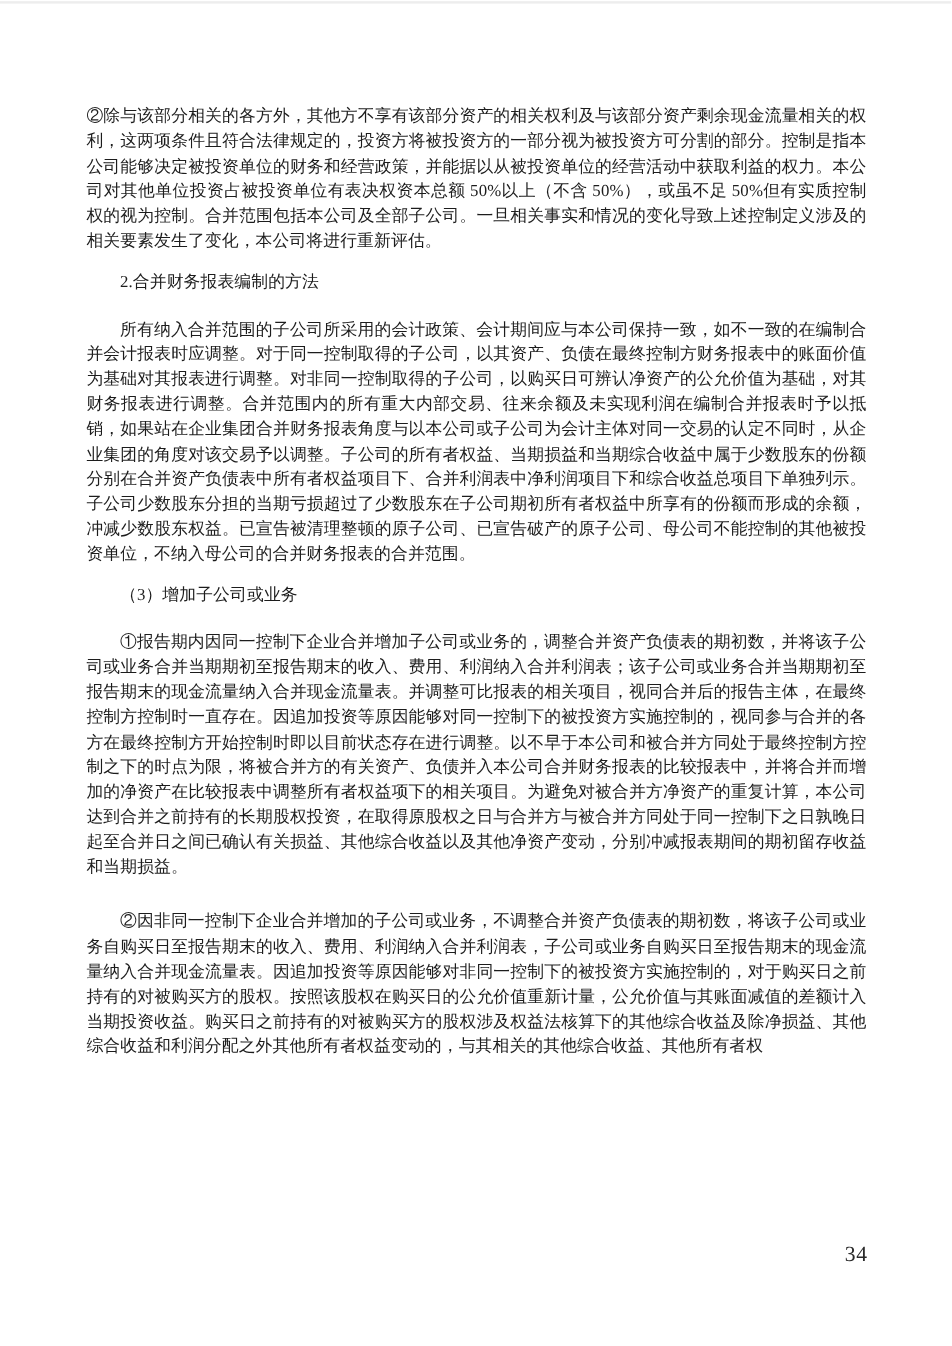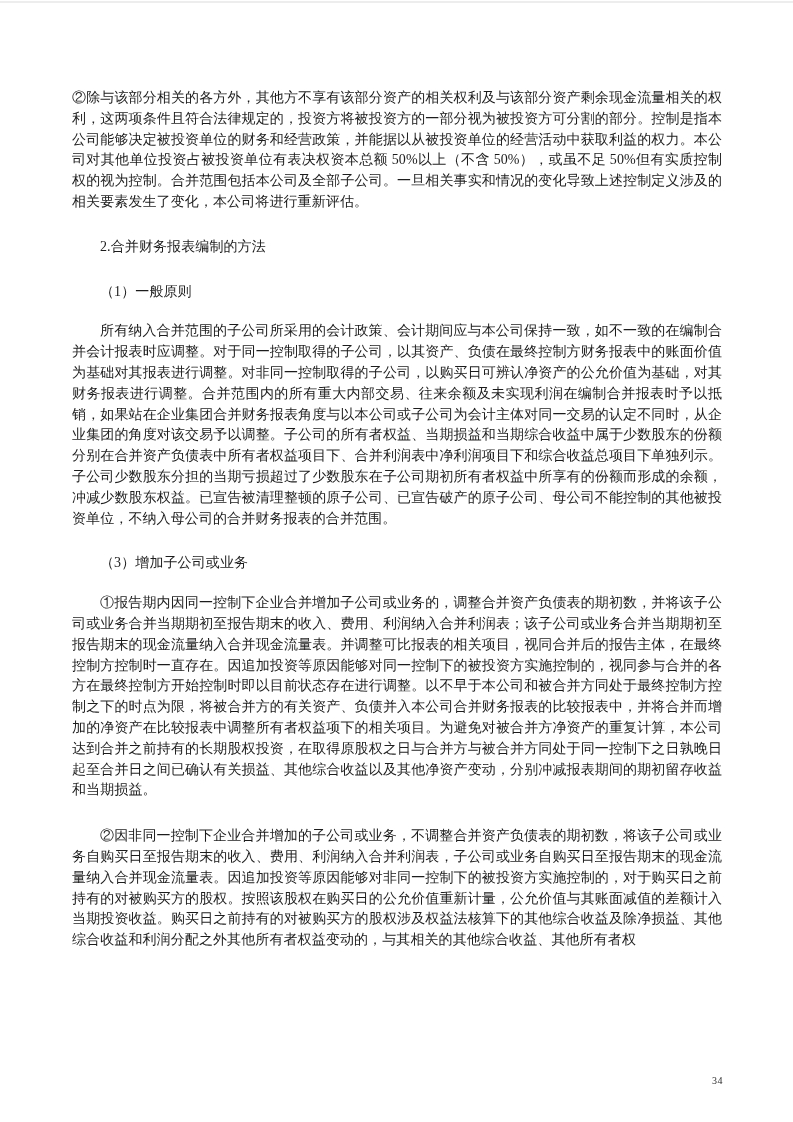--- a/index.html
+++ b/index.html
@@ -31,45 +31,43 @@
     font-size: 14px;
     line-height: 20.8px;
     letter-spacing: 0.1px;
     text-align: justify;
     text-indent: 2em;
     word-break: break-all;
   }
   .flush {
     text-indent: 0;
   }
-  .gap-heading { margin-top: 24px; }
+  .gap-heading { margin-top: 13px; }
   .gap-para    { margin-top: 19px; }
   .gap-para-lg { margin-top: 25px; }
   .page-number {
     position: absolute;
     top: 1035px;
     right: 70px;
-    font-size: 10px;
+    font-size: 18px;
     color: #2a2a2a;
     letter-spacing: 0.5px;
-    margin-top: 40px;
   }
 </style>
 </head>
 <body>
 
 <div class="page">
   <div class="scan-edge-top"></div>
 
   <p class="para flush">②除与该部分相关的各方外，其他方不享有该部分资产的相关权利及与该部分资产剩余现金流量相关的权利，这两项条件且符合法律规定的，投资方将被投资方的一部分视为被投资方可分割的部分。控制是指本公司能够决定被投资单位的财务和经营政策，并能据以从被投资单位的经营活动中获取利益的权力。本公司对其他单位投资占被投资单位有表决权资本总额 50%以上（不含 50%），或虽不足 50%但有实质控制权的视为控制。合并范围包括本公司及全部子公司。一旦相关事实和情况的变化导致上述控制定义涉及的相关要素发生了变化，本公司将进行重新评估。</p>
 
   <p class="para gap-heading">2.合并财务报表编制的方法</p>
 
 
-  <p class="para gap-heading">（1）一般原则</p>
 
   <p class="para gap-para">所有纳入合并范围的子公司所采用的会计政策、会计期间应与本公司保持一致，如不一致的在编制合并会计报表时应调整。对于同一控制取得的子公司，以其资产、负债在最终控制方财务报表中的账面价值为基础对其报表进行调整。对非同一控制取得的子公司，以购买日可辨认净资产的公允价值为基础，对其财务报表进行调整。合并范围内的所有重大内部交易、往来余额及未实现利润在编制合并报表时予以抵销，如果站在企业集团合并财务报表角度与以本公司或子公司为会计主体对同一交易的认定不同时，从企业集团的角度对该交易予以调整。子公司的所有者权益、当期损益和当期综合收益中属于少数股东的份额分别在合并资产负债表中所有者权益项目下、合并利润表中净利润项目下和综合收益总项目下单独列示。子公司少数股东分担的当期亏损超过了少数股东在子公司期初所有者权益中所享有的份额而形成的余额，冲减少数股东权益。已宣告被清理整顿的原子公司、已宣告破产的原子公司、母公司不能控制的其他被投资单位，不纳入母公司的合并财务报表的合并范围。</p>
 
   <p class="para gap-heading">（3）增加子公司或业务</p>
 
   <p class="para gap-para">①报告期内因同一控制下企业合并增加子公司或业务的，调整合并资产负债表的期初数，并将该子公司或业务合并当期期初至报告期末的收入、费用、利润纳入合并利润表；该子公司或业务合并当期期初至报告期末的现金流量纳入合并现金流量表。并调整可比报表的相关项目，视同合并后的报告主体，在最终控制方控制时一直存在。因追加投资等原因能够对同一控制下的被投资方实施控制的，视同参与合并的各方在最终控制方开始控制时即以目前状态存在进行调整。以不早于本公司和被合并方同处于最终控制方控制之下的时点为限，将被合并方的有关资产、负债并入本公司合并财务报表的比较报表中，并将合并而增加的净资产在比较报表中调整所有者权益项下的相关项目。为避免对被合并方净资产的重复计算，本公司达到合并之前持有的长期股权投资，在取得原股权之日与合并方与被合并方同处于同一控制下之日孰晚日起至合并日之间已确认有关损益、其他综合收益以及其他净资产变动，分别冲减报表期间的期初留存收益和当期损益。</p>
 
   <p class="para gap-para-lg">②因非同一控制下企业合并增加的子公司或业务，不调整合并资产负债表的期初数，将该子公司或业务自购买日至报告期末的收入、费用、利润纳入合并利润表，子公司或业务自购买日至报告期末的现金流量纳入合并现金流量表。因追加投资等原因能够对非同一控制下的被投资方实施控制的，对于购买日之前持有的对被购买方的股权。按照该股权在购买日的公允价值重新计量，公允价值与其账面减值的差额计入当期投资收益。购买日之前持有的对被购买方的股权涉及权益法核算下的其他综合收益及除净损益、其他综合收益和利润分配之外其他所有者权益变动的，与其相关的其他综合收益、其他所有者权</p>
 
   <div class="page-number">34</div>

